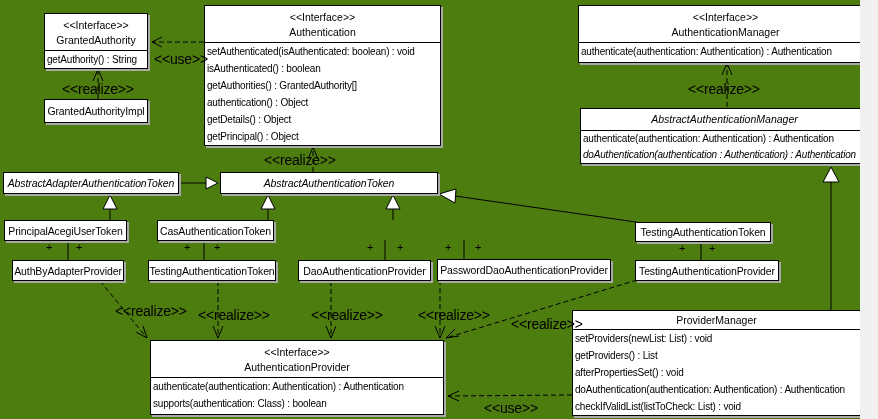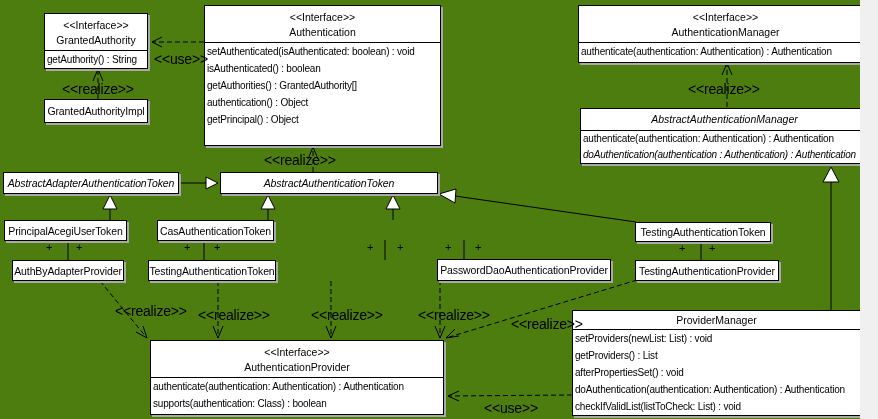--- a/index.html
+++ b/index.html
@@ -138,20 +138,21 @@
   <div class="uml-box" style="left:204px;top:5px;width:237px;height:141px">
     <div class="title2">
       <div class="stereo">&lt;&lt;Interface&gt;&gt;</div>
       <div class="cname">Authentication</div>
     </div>
     <div>
       <div class="m-row">setAuthenticated(isAuthenticated: boolean) : void</div>
       <div class="m-row">isAuthenticated() : boolean</div>
       <div class="m-row">getAuthorities() : GrantedAuthority[]</div>
       <div class="m-row">authentication() : Object</div>
+      <div class="m-row">getDetails() : Object</div>
       <div class="m-row">getPrincipal() : Object</div>
     </div>
   </div>
 
   <div class="uml-box" style="left:578px;top:5px;width:295px;height:58px">
     <div class="title2">
       <div class="stereo">&lt;&lt;Interface&gt;&gt;</div>
       <div class="cname">AuthenticationManager</div>
     </div>
     <div>
@@ -189,20 +190,23 @@
   </div>
 
   <div class="uml-box name-only" style="left:12px;top:260px;width:112px;height:21px">
     <span>AuthByAdapterProvider</span>
   </div>
 
   <div class="uml-box name-only" style="left:148px;top:260px;width:128px;height:21px">
     <span>TestingAuthenticationToken</span>
   </div>
 
+  <div class="uml-box name-only" style="left:298px;top:260px;width:133px;height:21px">
+    <span>DaoAuthenticationProvider</span>
+  </div>
 
   <div class="uml-box name-only" style="left:437px;top:259px;width:174px;height:22px">
     <span>PasswordDaoAuthenticationProvider</span>
   </div>
 
   <div class="uml-box name-only" style="left:635px;top:260px;width:144px;height:21px">
     <span>TestingAuthenticationProvider</span>
   </div>
 
   <div class="uml-box" style="left:150px;top:340px;width:294px;height:75px">

